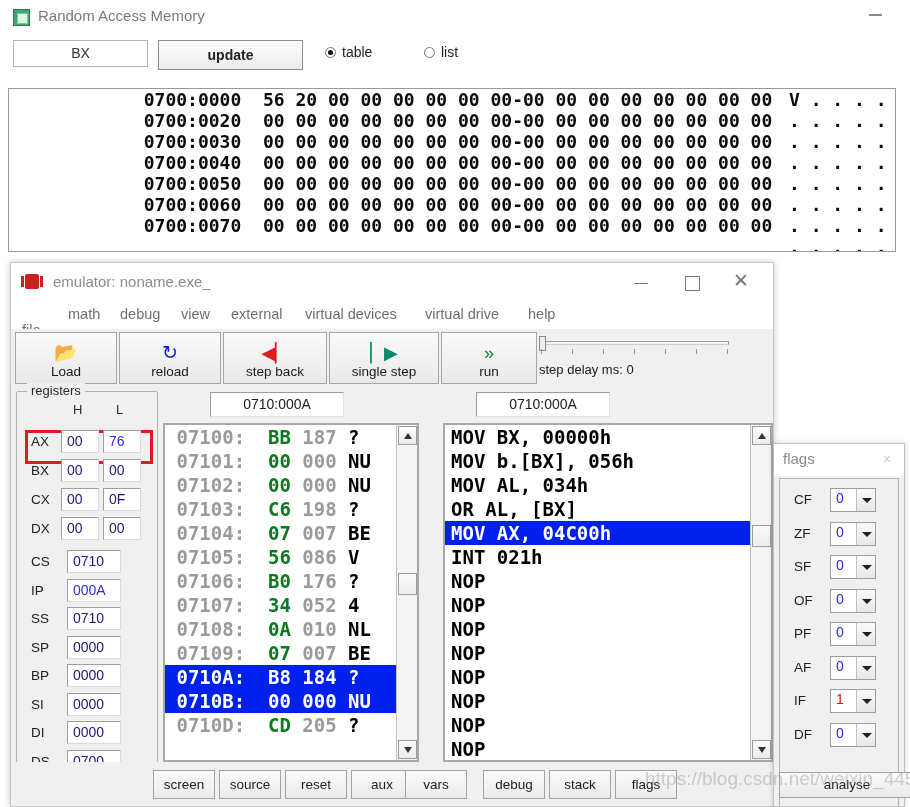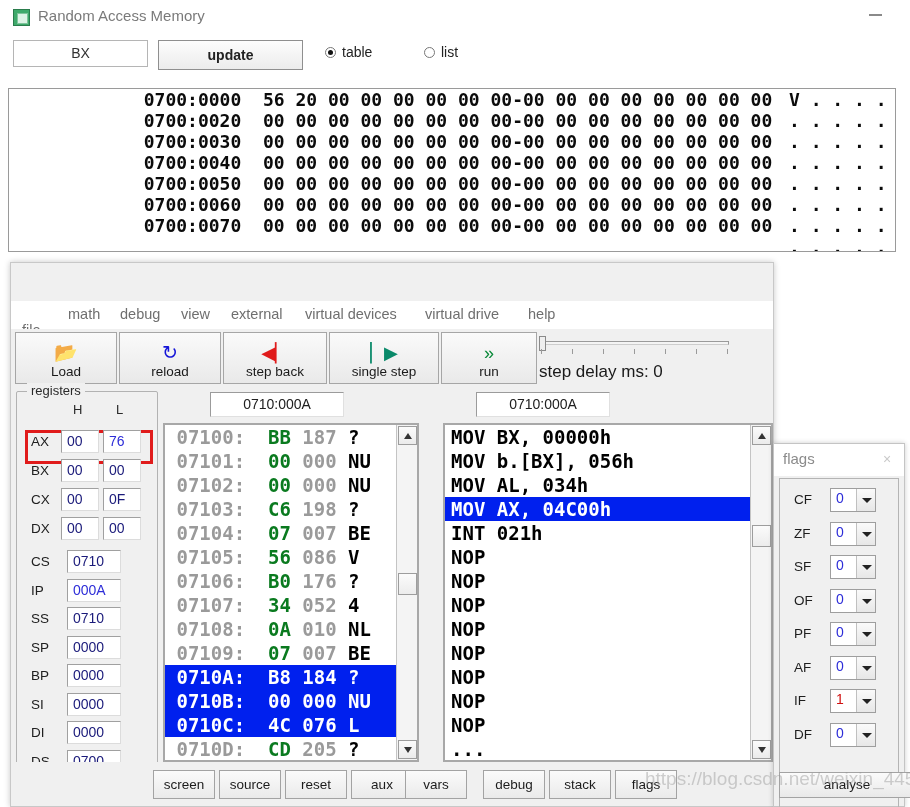--- a/index.html
+++ b/index.html
@@ -120,21 +120,21 @@
     background: linear-gradient(#fafafa,#e9e9e9);
     border: 1px solid #a6a6a6;
     text-align: center;
   }
   .tool-btn .tlabel { position:absolute; left:0; right:0; bottom: 4px; font-size: 13.5px; color:#1a1a1a; }
   .tool-ico { position: absolute; left: 0; right: 0; top: 7px; height: 24px; font-size: 20px; line-height: 24px; }
   #slider-wrap { position: absolute; left: 528px; top: 5px; width: 210px; height: 48px; }
   #slider-track { position: absolute; left: 0; top: 7px; width: 190px; height: 4px; border: 1px solid #9a9a9a; border-bottom-color:#cdcdcd; background:#f4f4f4; }
   #slider-thumb { position: absolute; left: 0px; top: 2px; width: 7px; height: 15px; background: #efefef; border: 1px solid #8a8a8a; }
   .tickmark { position: absolute; top: 15px; width: 1px; height: 5px; background: #9a9a9a; }
-  #slider-label { position: absolute; left: 0; top: 28px; font-size: 17px; color: #1a1a1a; }
+  #slider-label { position: absolute; left: 0; top: 28px; font-size: 13px; color: #1a1a1a; }
 
   
   #registers-group {
     position: absolute; left: 5px; top: 128px; width: 142px; height: 411px;
     border: 1px solid #b2b2b2; border-radius: 2px;
   }
   #registers-legend { position: absolute; left: 10px; top: -9px; background: #f0f0f0; padding: 0 4px; font-size: 13px; color: #2a2a2a; }
   .col-head { position: absolute; top: 10px; font-size: 13px; color: #2a2a2a; }
   .reg-row { position: absolute; left: 0; width: 142px; height: 26px; }
   .reg-name { position: absolute; left: 14px; top: 4px; font-size: 13.5px; color: #202020; }
@@ -277,20 +277,27 @@
         <span class="dump-ascii" style="top: 105px;">. . . . . . . . .</span>
         <div class="dump-row"><span>0700:0060  </span><span>00 00 00 00 00 00 00 00-00 00 00 00 00 00 00 00</span></div>
         <span class="dump-ascii" style="top: 126px;">. . . . . . . . .</span>
         <div class="dump-row"><span>0700:0070  </span><span>00 00 00 00 00 00 00 00-00 00 00 00 00 00 00 00</span></div>
         <span class="dump-ascii" style="top: 147px;">. . . . . . . . .</span>
       </div>
   </div>
 
   <div id="emu-window">
 
+    <div id="emu-titlebar">
+      <div id="emu-icon"></div>
+      <div id="emu-title-text">emulator: noname.exe_</div>
+      <div class="win-btn" id="emu-min"></div>
+      <div class="win-btn" id="emu-max"></div>
+      <div class="win-btn" id="emu-close"><span>✕</span></div>
+    </div>
 
     <div id="emu-menubar">
         <div class="menu-item" style="left: 7px; margin-top: 16px;">file</div>
         <div class="menu-item" style="left: 53px;">math</div>
         <div class="menu-item" style="left: 105px;">debug</div>
         <div class="menu-item" style="left: 166px;">view</div>
         <div class="menu-item" style="left: 216px;">external</div>
         <div class="menu-item" style="left: 290px;">virtual devices</div>
         <div class="menu-item" style="left: 410px;">virtual drive</div>
         <div class="menu-item" style="left: 513px;">help</div>
@@ -404,40 +411,40 @@
           <div class="mem-row"><span class="maddr"> 07102:</span><span class="mhex">  00</span><span class="mdec"> 000</span><span class="mchr"> NU</span></div>
           <div class="mem-row"><span class="maddr"> 07103:</span><span class="mhex">  C6</span><span class="mdec"> 198</span><span class="mchr"> ?</span></div>
           <div class="mem-row"><span class="maddr"> 07104:</span><span class="mhex">  07</span><span class="mdec"> 007</span><span class="mchr"> BE</span></div>
           <div class="mem-row"><span class="maddr"> 07105:</span><span class="mhex">  56</span><span class="mdec"> 086</span><span class="mchr"> V</span></div>
           <div class="mem-row"><span class="maddr"> 07106:</span><span class="mhex">  B0</span><span class="mdec"> 176</span><span class="mchr"> ?</span></div>
           <div class="mem-row"><span class="maddr"> 07107:</span><span class="mhex">  34</span><span class="mdec"> 052</span><span class="mchr"> 4</span></div>
           <div class="mem-row"><span class="maddr"> 07108:</span><span class="mhex">  0A</span><span class="mdec"> 010</span><span class="mchr"> NL</span></div>
           <div class="mem-row"><span class="maddr"> 07109:</span><span class="mhex">  07</span><span class="mdec"> 007</span><span class="mchr"> BE</span></div>
           <div class="mem-row sel"><span class="maddr"> 0710A:</span><span class="mhex">  B8</span><span class="mdec"> 184</span><span class="mchr"> ?</span></div>
           <div class="mem-row sel"><span class="maddr"> 0710B:</span><span class="mhex">  00</span><span class="mdec"> 000</span><span class="mchr"> NU</span></div>
-          <div class="mem-row sel"><span class="maddr"> 0710C:</span><span class="mhex">  4C</span><span class="mdec"> 076</span><span class="mchr"> L</span></div>
           <div class="mem-row"><span class="maddr"> 0710D:</span><span class="mhex">  CD</span><span class="mdec"> 205</span><span class="mchr"> ?</span></div>
           <div class="mem-row"></div>
         </div>
       <div class="vscroll">
         <div class="vsb-arrow up">
             <i></i>
           </div>
         <div class="vsb-thumb" style="top:148px"></div>
         <div class="vsb-arrow down">
             <i></i>
           </div>
       </div>
     </div>
 
     <div id="dis-panel">
       <div id="dis-rows">
           <div class="dis-row">MOV BX, 00000h</div>
           <div class="dis-row">MOV b.[BX], 056h</div>
           <div class="dis-row">MOV AL, 034h</div>
+          <div class="dis-row">OR AL, [BX]</div>
           <div class="dis-row sel">MOV AX, 04C00h</div>
           <div class="dis-row">INT 021h</div>
           <div class="dis-row">NOP</div>
           <div class="dis-row">NOP</div>
           <div class="dis-row">NOP</div>
           <div class="dis-row">NOP</div>
           <div class="dis-row">NOP</div>
           <div class="dis-row">NOP</div>
           <div class="dis-row">NOP</div>
           <div class="dis-row">NOP</div>

